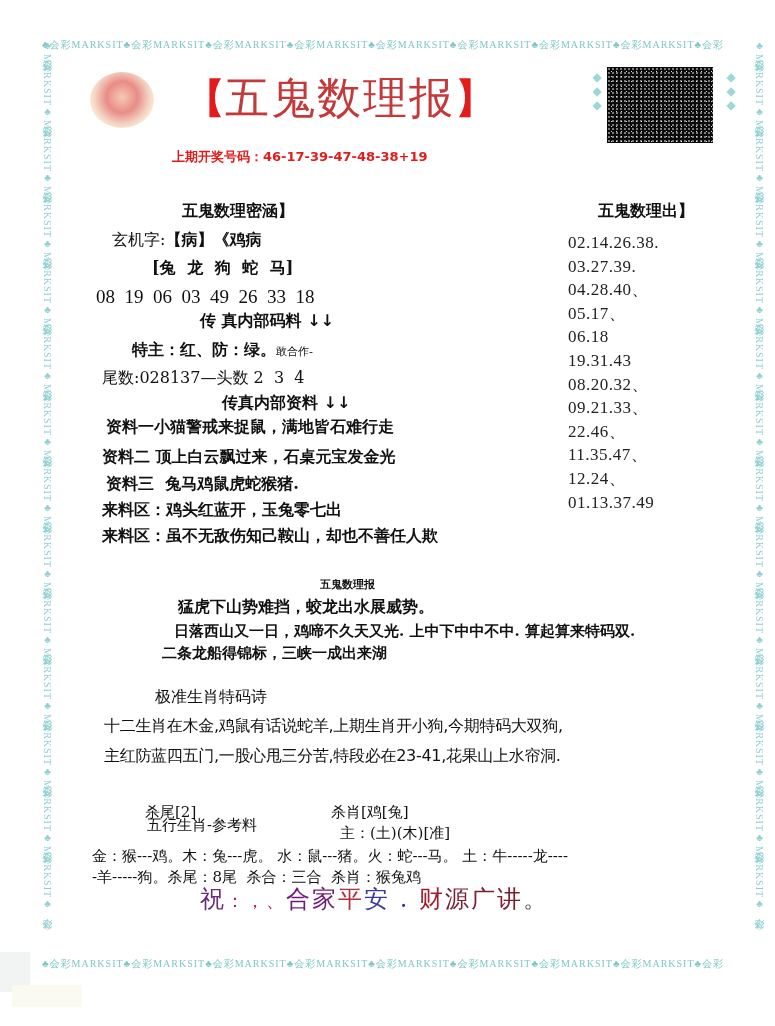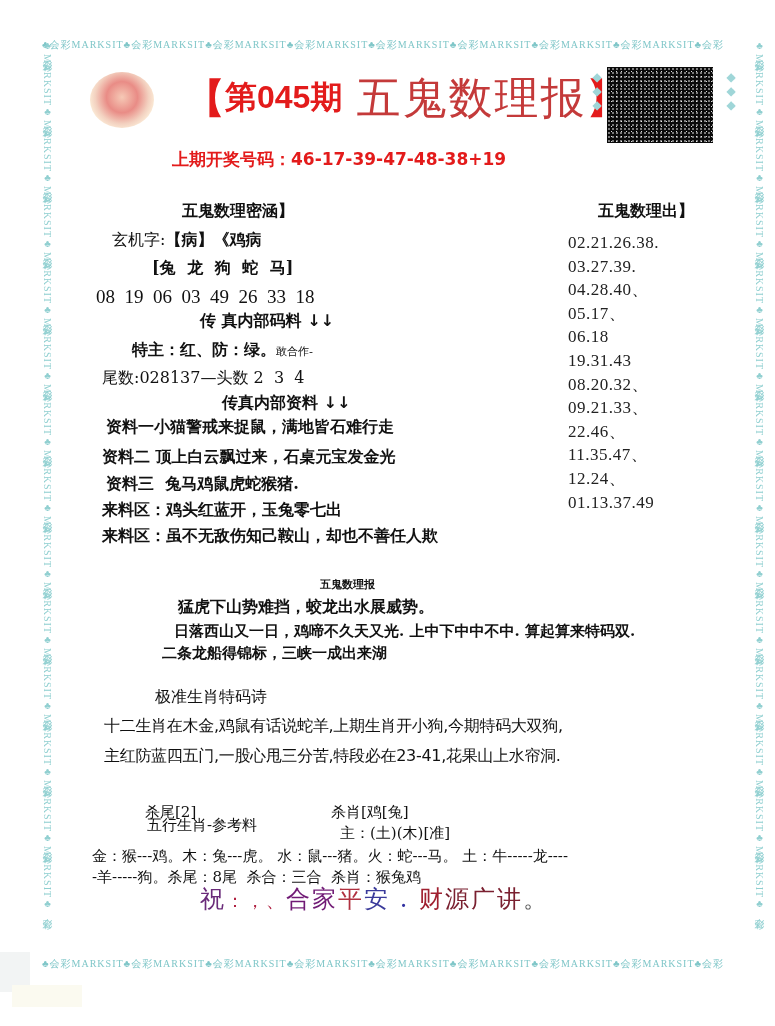--- a/index.html
+++ b/index.html
@@ -16,21 +16,21 @@
   .title { position:absolute; left:185px; top:68px; height:60px; display:flex; align-items:center; }
   .bracket { color:#e31b1b; font-size:40px; font-weight:bold; font-family:"DejaVu Sans", sans-serif; }
   .issue { color:#e31b1b; font-size:32px; font-weight:bold; font-family:"Liberation Sans", sans-serif; margin-right:14px; }
   .main-title { color:#c43a3a; font-size:44px; font-family:"DejaVu Serif", serif; letter-spacing:2px; }
   .qr { position:absolute; left:607px; top:67px; width:106px; height:76px;
         background:
           radial-gradient(#fff 0.6px, transparent 0.8px) 0 0/4px 4px,
           radial-gradient(#ddd 0.6px, transparent 0.8px) 2px 2px/5px 5px,
           #0a0a0a; }
   .qr-side { position:absolute; top:70px; width:16px; height:70px; color:#9fd6d8; font-size:12px; writing-mode:vertical-rl; }
-  .draw { position:absolute; left:172px; top:148px; color:#e31b1b; font-size:17px; font-weight:bold;
+  .draw { position:absolute; left:172px; top:148px; color:#e31b1b; font-size:13px; font-weight:bold;
           font-family:"DejaVu Sans", sans-serif; }
   .t16 { font-size:16px; }
   .t15 { font-size:15px; }
   .bold { font-weight:bold; }
   .arr { font-family:"DejaVu Sans", sans-serif; font-weight:bold; }
   .right-list { position:absolute; left:568px; top:231px; font-family:"Liberation Serif", serif; font-size:17px; line-height:23.6px; color:#222; letter-spacing:0.5px; }
   .right-list div { height:23.6px; }
   .poem { font-family:"DejaVu Sans", sans-serif; font-weight:normal; font-size:15.5px; }
   .blessing { position:absolute; left:200px; top:883px; font-size:24px; font-family:"DejaVu Serif", serif; letter-spacing:2px; }
   .watermark { position:absolute; left:0; color:#e8eef0; font-size:10px; }
@@ -39,21 +39,20 @@
 <body>
 
 <div class="border-h" style="top:38px;">♣会彩MARKSIT♣会彩MARKSIT♣会彩MARKSIT♣会彩MARKSIT♣会彩MARKSIT♣会彩MARKSIT♣会彩MARKSIT♣会彩MARKSIT♣会彩MARKSIT♣会彩MARKSIT♣会彩MARKSIT♣会彩MARKSIT♣会彩MARKSIT♣会彩MARKSIT♣会彩MARKSIT♣会彩MARKSIT♣会彩MARKSIT♣会彩MARKSIT♣会彩MARKSIT♣会彩MARKSIT♣会彩MARKSIT♣会彩MARKSIT♣会彩MARKSIT♣会彩MARKSIT♣会彩MARKSIT♣会彩MARKSIT♣会彩MARKSIT♣会彩MARKSIT♣会彩MARKSIT♣会彩MARKSIT♣会彩MARKSIT♣会彩MARKSIT♣会彩MARKSIT♣会彩MARKSIT♣会彩MARKSIT♣会彩MARKSIT♣会彩MARKSIT♣会彩MARKSIT♣会彩MARKSIT♣会彩MARKSIT</div>
 <div class="border-h" style="top:957px;">♣会彩MARKSIT♣会彩MARKSIT♣会彩MARKSIT♣会彩MARKSIT♣会彩MARKSIT♣会彩MARKSIT♣会彩MARKSIT♣会彩MARKSIT♣会彩MARKSIT♣会彩MARKSIT♣会彩MARKSIT♣会彩MARKSIT♣会彩MARKSIT♣会彩MARKSIT♣会彩MARKSIT♣会彩MARKSIT♣会彩MARKSIT♣会彩MARKSIT♣会彩MARKSIT♣会彩MARKSIT♣会彩MARKSIT♣会彩MARKSIT♣会彩MARKSIT♣会彩MARKSIT♣会彩MARKSIT♣会彩MARKSIT♣会彩MARKSIT♣会彩MARKSIT♣会彩MARKSIT♣会彩MARKSIT♣会彩MARKSIT♣会彩MARKSIT♣会彩MARKSIT♣会彩MARKSIT♣会彩MARKSIT♣会彩MARKSIT♣会彩MARKSIT♣会彩MARKSIT♣会彩MARKSIT♣会彩MARKSIT</div>
 <div class="border-v" style="left:40px;">♣会彩MARKSIT♣会彩MARKSIT♣会彩MARKSIT♣会彩MARKSIT♣会彩MARKSIT♣会彩MARKSIT♣会彩MARKSIT♣会彩MARKSIT♣会彩MARKSIT♣会彩MARKSIT♣会彩MARKSIT♣会彩MARKSIT♣会彩MARKSIT♣会彩MARKSIT♣会彩MARKSIT♣会彩MARKSIT♣会彩MARKSIT♣会彩MARKSIT♣会彩MARKSIT♣会彩MARKSIT♣会彩MARKSIT♣会彩MARKSIT♣会彩MARKSIT♣会彩MARKSIT♣会彩MARKSIT♣会彩MARKSIT♣会彩MARKSIT♣会彩MARKSIT♣会彩MARKSIT♣会彩MARKSIT♣会彩MARKSIT♣会彩MARKSIT♣会彩MARKSIT♣会彩MARKSIT♣会彩MARKSIT♣会彩MARKSIT♣会彩MARKSIT♣会彩MARKSIT♣会彩MARKSIT♣会彩MARKSIT</div>
 <div class="border-v" style="left:752px;">♣会彩MARKSIT♣会彩MARKSIT♣会彩MARKSIT♣会彩MARKSIT♣会彩MARKSIT♣会彩MARKSIT♣会彩MARKSIT♣会彩MARKSIT♣会彩MARKSIT♣会彩MARKSIT♣会彩MARKSIT♣会彩MARKSIT♣会彩MARKSIT♣会彩MARKSIT♣会彩MARKSIT♣会彩MARKSIT♣会彩MARKSIT♣会彩MARKSIT♣会彩MARKSIT♣会彩MARKSIT♣会彩MARKSIT♣会彩MARKSIT♣会彩MARKSIT♣会彩MARKSIT♣会彩MARKSIT♣会彩MARKSIT♣会彩MARKSIT♣会彩MARKSIT♣会彩MARKSIT♣会彩MARKSIT♣会彩MARKSIT♣会彩MARKSIT♣会彩MARKSIT♣会彩MARKSIT♣会彩MARKSIT♣会彩MARKSIT♣会彩MARKSIT♣会彩MARKSIT♣会彩MARKSIT♣会彩MARKSIT</div>
 
 <div class="avatar"></div>
 <div class="title">
   <span class="bracket">【</span>
-  <span class="issue">第045期</span>
   <span class="main-title">五鬼数理报</span>
   <span class="bracket">】</span>
 </div>
 <div class="qr-side" style="left:588px;">◆◆◆</div>
 <div class="qr"></div>
 <div class="qr-side" style="left:722px;">◆◆◆</div>
 
 <div class="draw">
   <span>上期开奖号码：</span><span>46-17-39-47-48-38+19</span>
 </div>
@@ -75,21 +74,21 @@
   <span>传真内部资料</span> <span class="arr">↓↓</span>
 </div>
 <div class="abs t16 bold" style="left:106px; top:417px;">资料一小猫警戒来捉鼠，满地皆石难行走</div>
 <div class="abs t16 bold" style="left:102px; top:447px;">资料二 顶上白云飘过来，石桌元宝发金光</div>
 <div class="abs t16 bold" style="left:106px; top:474px; white-space:pre;">资料三  兔马鸡鼠虎蛇猴猪.</div>
 <div class="abs t16 bold" style="left:102px; top:500px;">来料区：鸡头红蓝开，玉兔零七出</div>
 <div class="abs t16 bold" style="left:102px; top:526px;">来料区：虽不无敌伤知己鞍山，却也不善任人欺</div>
 
 <div class="abs t16 bold" style="left:598px; top:201px;">五鬼数理出】</div>
 <div class="right-list">
-  <div>02.21.26.38.</div>
+  <div>02.14.26.38.</div>
   <div>03.27.39.</div>
   <div>04.28.40、</div>
   <div>05.17、</div>
   <div>06.18</div>
   <div>19.31.43</div>
   <div>08.20.32、</div>
   <div>09.21.33、</div>
   <div>22.46、</div>
   <div>11.35.47、</div>
   <div>12.24、</div>

